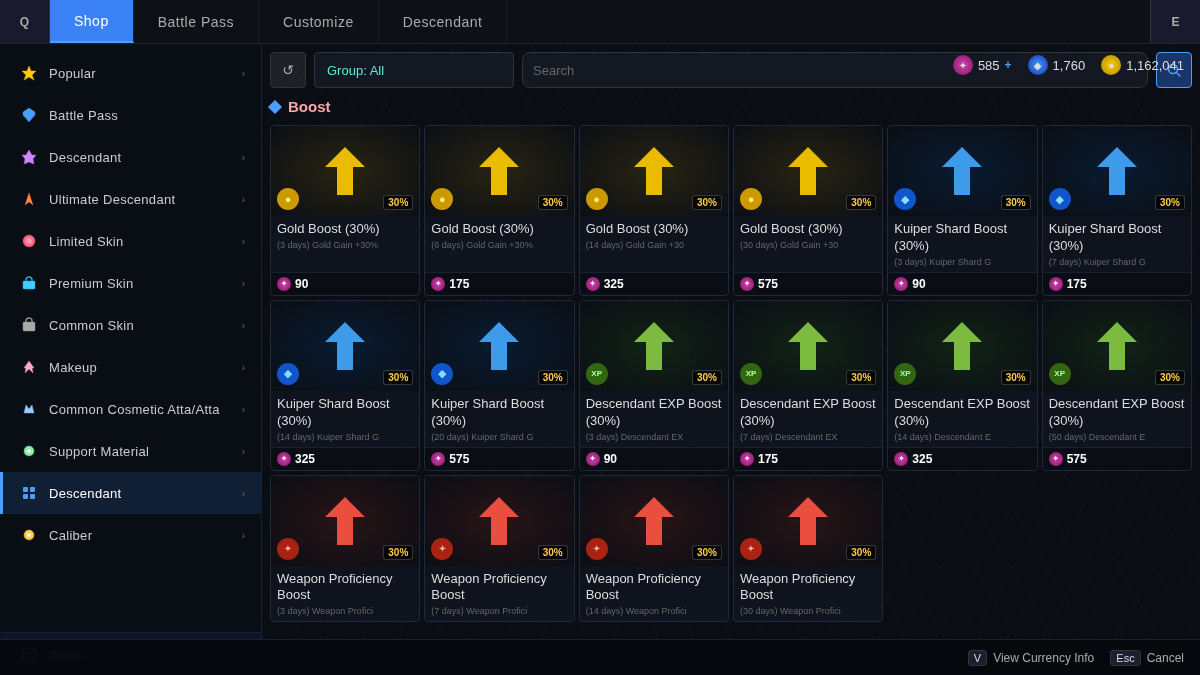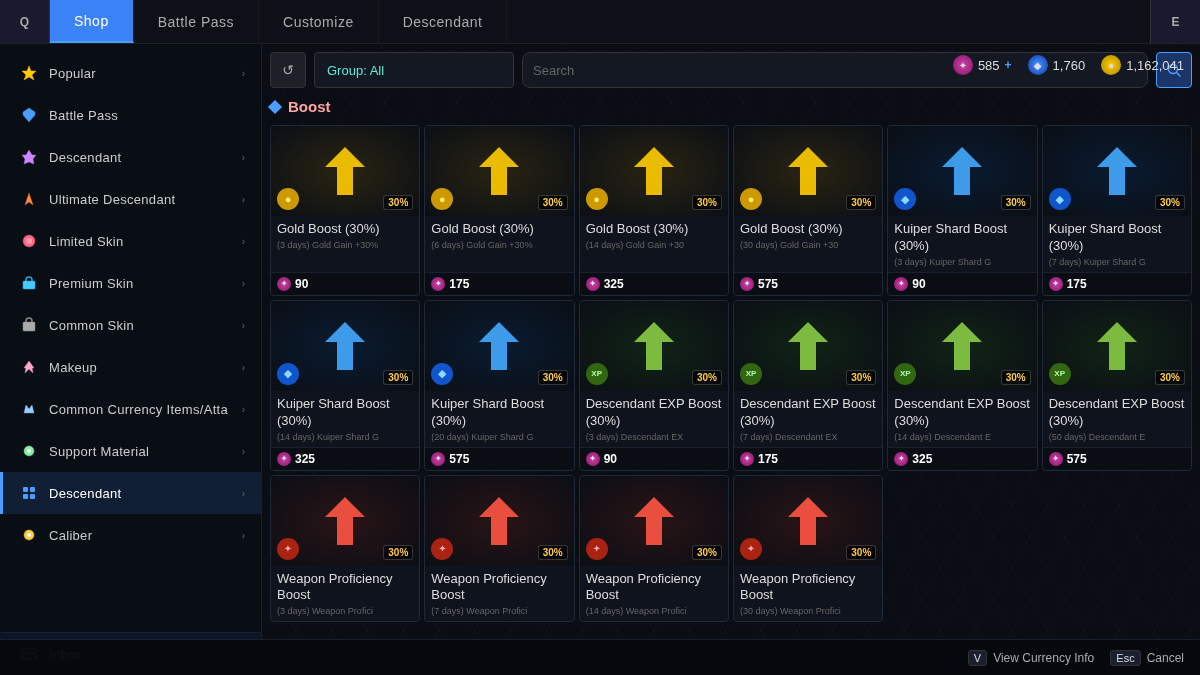--- a/index.html
+++ b/index.html
@@ -569,21 +569,21 @@
       <span class="sidebar-label">Makeup</span>
       <span class="sidebar-arrow">›</span>
     </div>
 
     <div class="sidebar-item">
       <div class="sidebar-icon">
         <svg viewBox="0 0 16 16" fill="none">
             <path d="M3 12l2-8 3 4 3-4 2 8H3z" fill="#99ccff" stroke="#77aadd" stroke-width="0.5"></path>
           </svg>
       </div>
-      <span class="sidebar-label">Common Currency Items/Atta</span>
+      <span class="sidebar-label">Common Cosmetic Atta/Atta</span>
       <span class="sidebar-arrow">›</span>
     </div>
 
     <div class="sidebar-item">
       <div class="sidebar-icon">
         <svg viewBox="0 0 16 16" fill="none">
             <circle cx="8" cy="8" r="5" fill="#88eeaa" stroke="#66cc88" stroke-width="0.5"></circle>
             <path d="M6 8h4M8 6v4" stroke="#fff" stroke-width="1.5"></path>
           </svg>
       </div>

